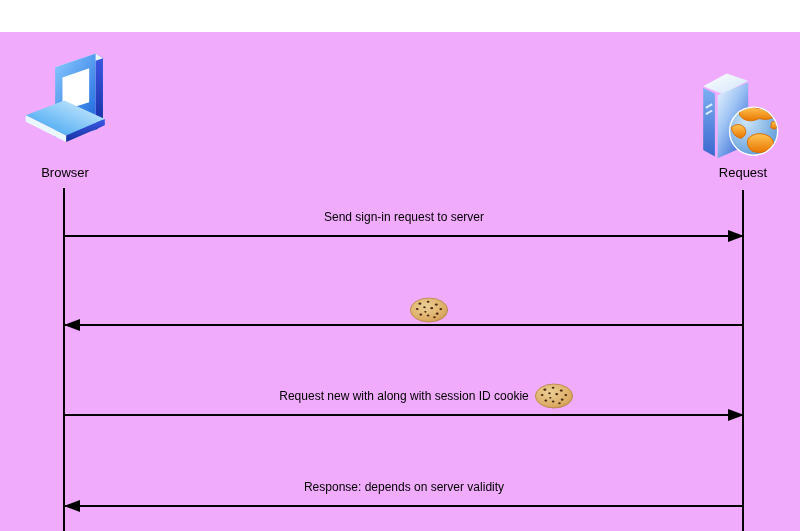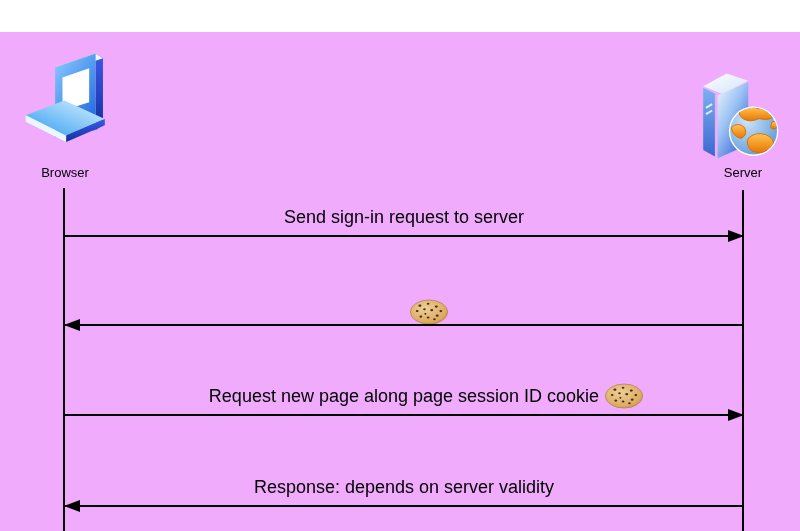--- a/index.html
+++ b/index.html
@@ -8,21 +8,21 @@
 
   .actor { position:absolute; }
   .actor-icon { position:absolute; }
   .actor-label { position:absolute; width:100px; height:18px; line-height:18px;
                  text-align:center; font-size:13px; color:#000; }
 
   .lifeline { position:absolute; width:2px; background:#000; }
 
   .message { position:absolute; left:64px; width:680px; height:34px; }
   .msg-label { position:absolute; left:0; right:0; top:0; height:20px; line-height:20px;
-               text-align:center; font-size:18px; color:#000; }
+               text-align:center; font-size:12px; color:#000; }
   .label-inner { position:relative; display:inline-block; white-space:nowrap; }
   .cookie-wrap { position:absolute; left:100%; top:50%; transform:translateY(-50%);
                  margin-left:5px; width:40px; height:28px; }
   .msg-line { position:absolute; left:0; right:0; top:28px; height:2px; background:#000; }
   .arrowhead { position:absolute; width:0; height:0; top:-5px;
                border-top:6px solid transparent; border-bottom:6px solid transparent; }
   .arrowhead.dir-right { right:0; border-left:16px solid #000; }
   .arrowhead.dir-left  { left:0;  border-right:16px solid #000; }
 </style>
 </head>
@@ -92,21 +92,21 @@
       <path d="M11,62 L18,58 M11,69 L18,65" stroke="#dceefb" stroke-width="2.2" fill="none"></path>
       <circle cx="64" cy="88" r="27.5" fill="#ffffff"></circle>
       <circle cx="64" cy="88" r="26" fill="url(#sv-ocean)"></circle>
       <g clip-path="url(#sv-clip)" fill="url(#sv-land)" stroke="#d96a00" stroke-width="1">
         <path d="M48,66 Q58,58 70,63 Q82,60 90,70 Q82,77 70,74 Q60,79 52,74 Q47,70 48,66 Z"></path>
         <path d="M39,84 Q47,77 54,84 Q58,92 50,96 Q41,94 39,84 Z"></path>
         <path d="M58,96 Q66,88 78,92 Q88,96 86,106 Q74,115 62,110 Q55,104 58,96 Z"></path>
         <path d="M84,78 Q90,75 92,82 Q88,88 83,84 Z"></path>
       </g>
     </svg>
-    <div class="actor-label" style="left:693px; top:132px;">Server</div>
+    <div class="actor-label" style="left:693px; top:132px;">Request</div>
   </div>
 
   <div class="lifeline" style="left:63px; top:156px; height:352px;"></div>
   <div class="lifeline" style="left:742px; top:158px; height:350px;"></div>
 
   <div class="message" style="top:175px;">
     <div class="msg-label">
       <span class="label-inner">
         <span>Send sign-in request to server</span>
       </span>
@@ -146,21 +146,21 @@
       </span>
     </div>
     <div class="msg-line">
       <span class="arrowhead dir-left"></span>
     </div>
   </div>
 
   <div class="message" style="top:354px;">
     <div class="msg-label">
       <span class="label-inner">
-        <span>Request new page along page session ID cookie</span>
+        <span>Request new with along with session ID cookie</span>
         <svg class="cookie-wrap" viewBox="0 0 44 30">
           <defs>
             <radialGradient id="ck2" cx="0.4" cy="0.35" r="0.75">
               <stop offset="0" stop-color="#eccf97"></stop>
                 <stop offset="0.75" stop-color="#dcab63"></stop>
               <stop offset="1" stop-color="#c6924a"></stop>
             </radialGradient>
           </defs>
           <ellipse cx="22" cy="15" rx="20.5" ry="13.2" fill="url(#ck2)" stroke="#b07f3f" stroke-width="0.8"></ellipse>
           <g fill="#4a2a12">

